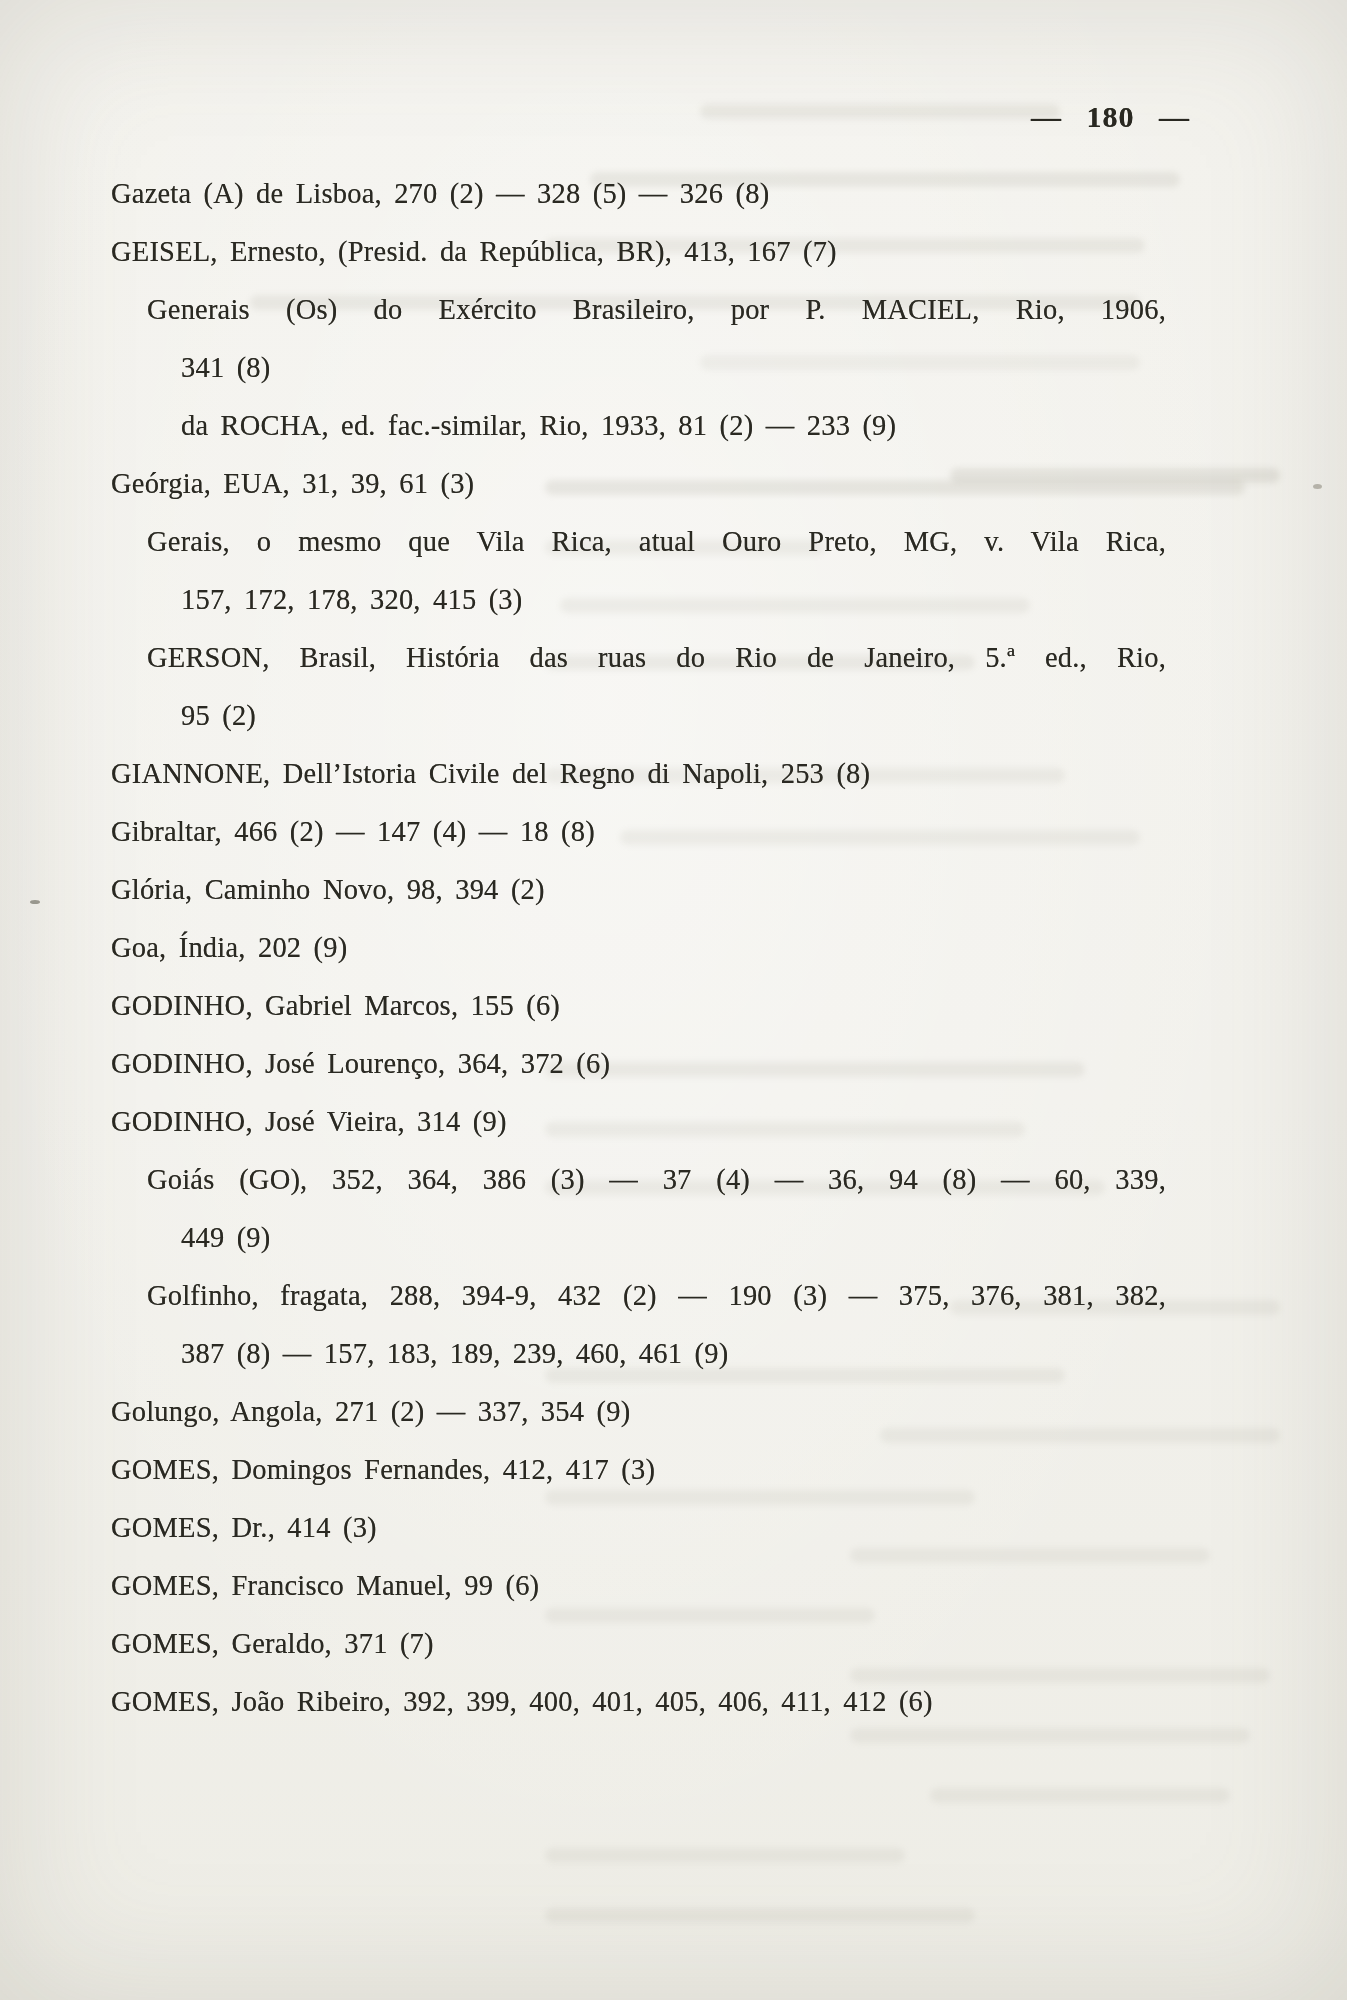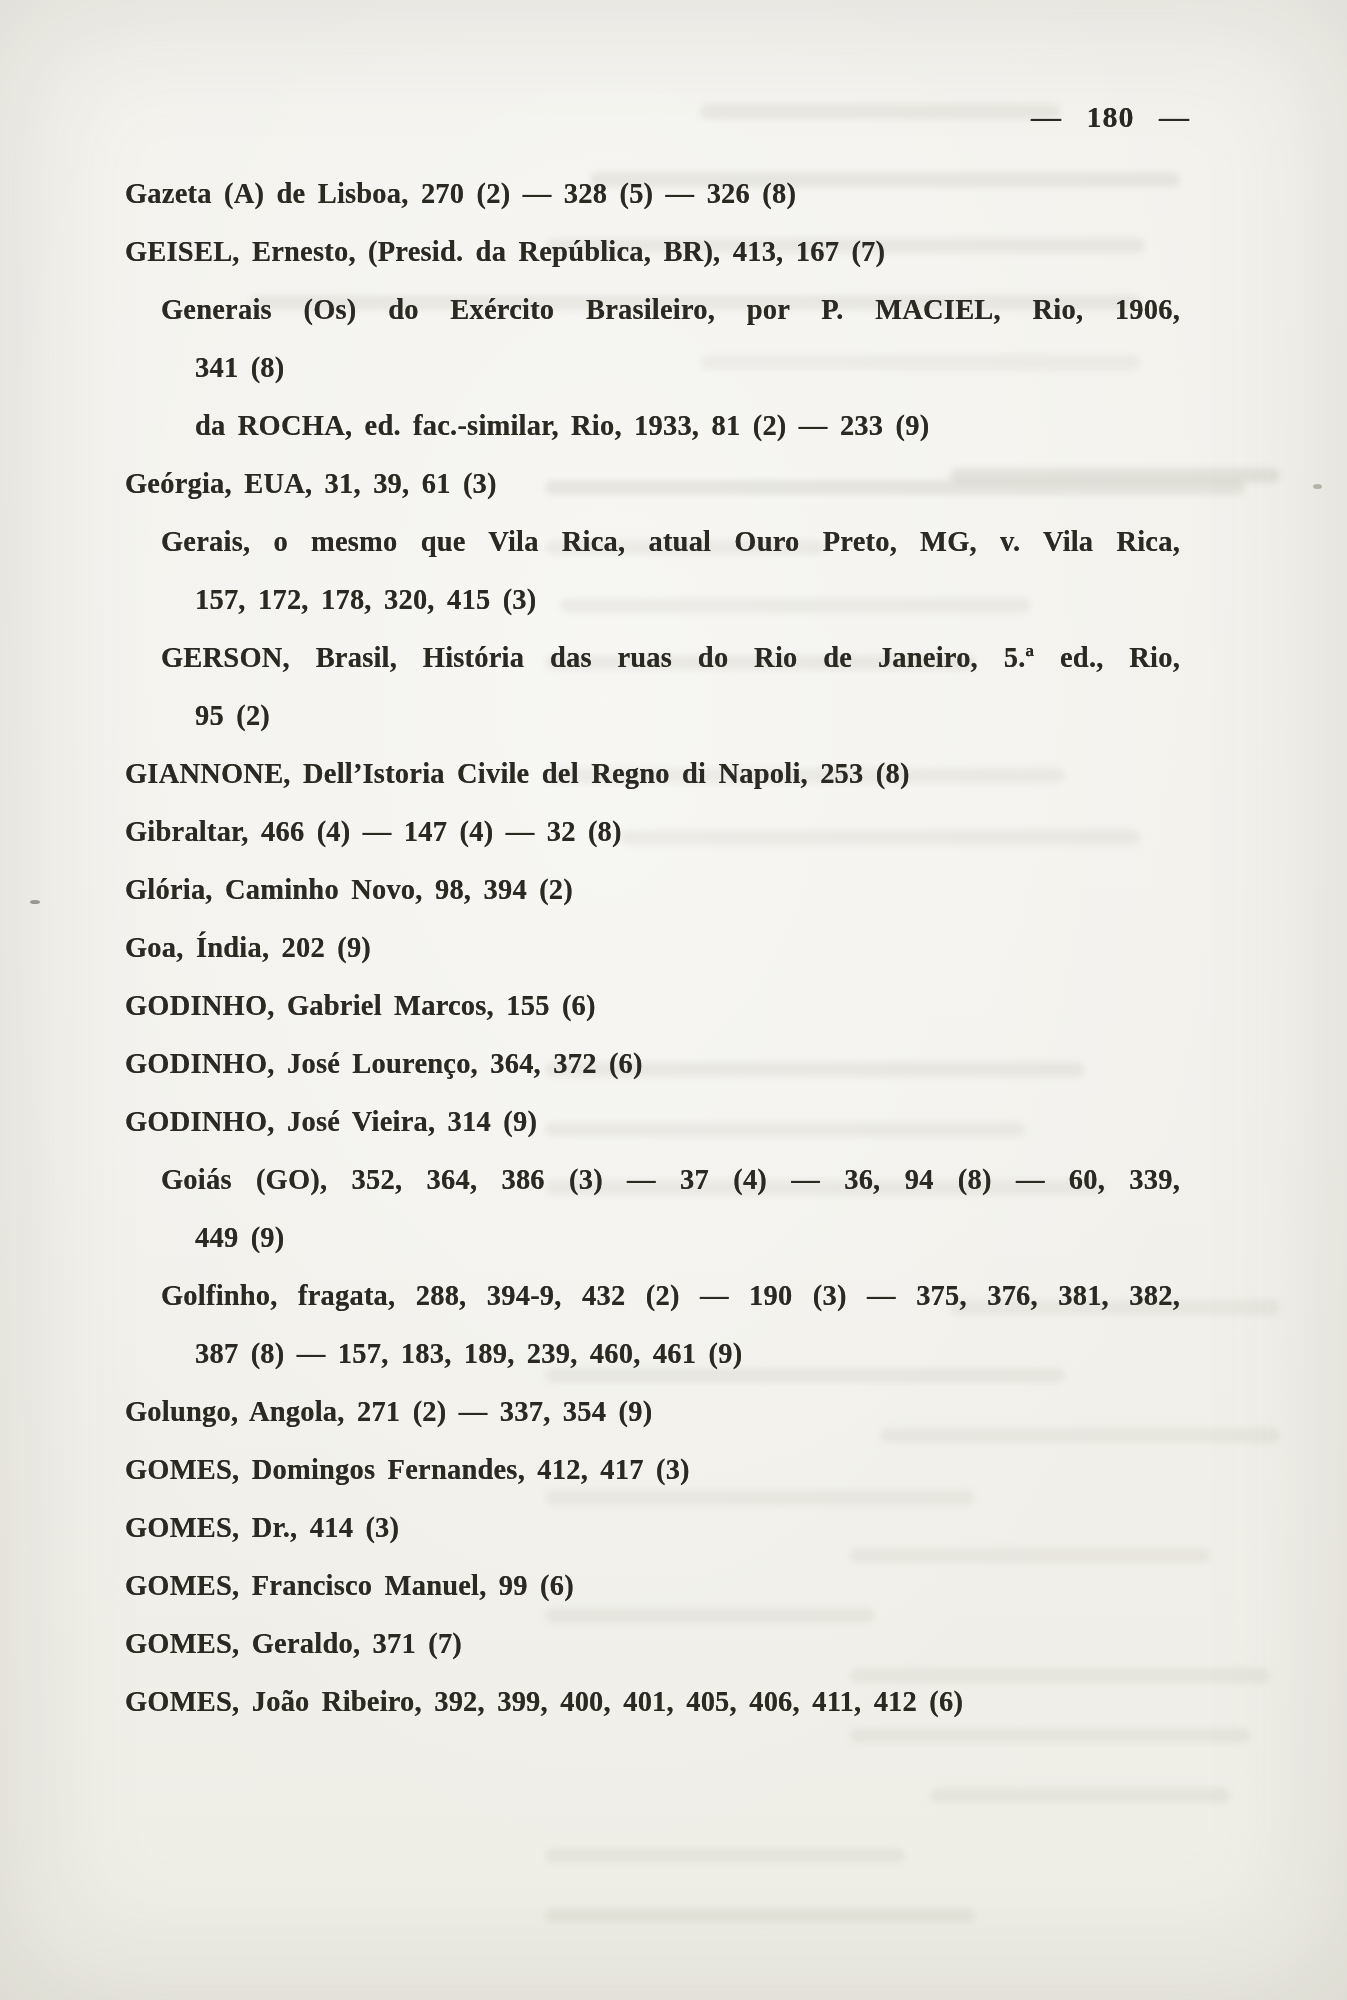--- a/index.html
+++ b/index.html
@@ -29,26 +29,26 @@
     text-align: right;
     font-size: 30px;
     font-weight: bold;
     word-spacing: 16px;
     letter-spacing: 1px;
     color: #2a2922;
     text-shadow: 0 0 0.6px rgba(42,41,34,0.75);
   }
   .entries {
     position: absolute;
-    top: 165px; left: 125px; width: 1055px;
+    top: 165px; left: 111px; width: 1055px;
     font-size: 28.5px;
     line-height: 58px;
     word-spacing: 5px;
     letter-spacing: 0.2px;
-    font-weight: bold;
+    font-weight: normal;
     color: #2a2922;
     text-shadow: 0 0 0.6px rgba(42,41,34,0.65);
   }
   .entry { margin: 0; padding: 0; }
   .la { display: block; }
   .la.j { text-align: justify; text-align-last: justify; margin-left: 36px; }
   .lb { display: block; padding-left: 70px; }
   
   .smudge {
     position: absolute;
@@ -132,21 +132,21 @@
     <p class="entry">
       <span class="la j">GERSON, Brasil, História das ruas do Rio de Janeiro, 5.ª ed., Rio,</span>
       <span class="lb">95 (2)</span>
     </p>
 
     <p class="entry">
       <span class="la">GIANNONE, Dell’Istoria Civile del Regno di Napoli, 253 (8)</span>
     </p>
 
     <p class="entry">
-      <span class="la">Gibraltar, 466 (4) — 147 (4) — 32 (8)</span>
+      <span class="la">Gibraltar, 466 (2) — 147 (4) — 18 (8)</span>
     </p>
 
     <p class="entry">
       <span class="la">Glória, Caminho Novo, 98, 394 (2)</span>
     </p>
 
     <p class="entry">
       <span class="la">Goa, Índia, 202 (9)</span>
     </p>
 

